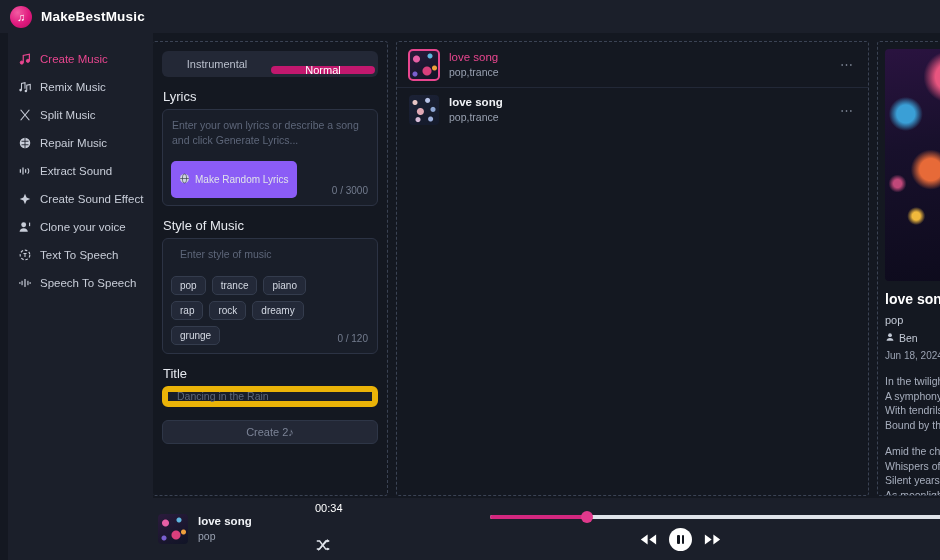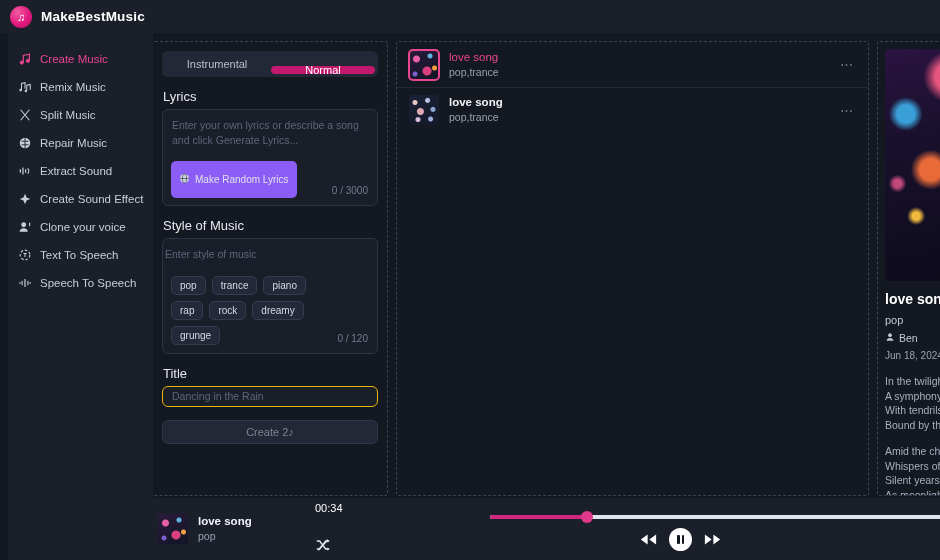--- a/index.html
+++ b/index.html
@@ -65,30 +65,30 @@
   }
   .ph { font-size:10.5px; color:#5d6679; line-height:15px; }
   .rand-btn {
     position:absolute; left:8px; bottom:7px; display:flex; align-items:center; gap:5px;
     background:#8b5cf6; border-radius:5px; padding:12px 8px; font-size:10px; color:#dfe3ea; cursor:pointer;
   }
   .counter { position:absolute; right:9px; bottom:9px; font-size:10px; color:#737c8e; }
 
   .style-box {
     position:relative; background:#191e29; border:1px solid #2c3344; border-radius:6px;
-    height:116px; padding:8px 2px;
+    height:116px; padding:8px 17px;
   }
   .tags { position:absolute; left:8px; bottom:8px; width:160px; display:flex; flex-wrap:wrap; gap:6px; }
   .tag {
     background:#232938; border:1px solid #343c4d; border-radius:5px;
     padding:3px 8px; font-size:10px; color:#d4d9e3; cursor:pointer;
   }
 
   .title-input {
-    background:#191e29; border:1px solid #eab308; border-radius:6px;
+    background:#191e29; border:6px solid #eab308; border-radius:6px;
     height:21px; display:flex; align-items:center; padding:0 9px;
   }
   .create-btn {
     margin-top:13px; height:24px; background:#232836; border:1px solid #2e3647; border-radius:6px;
     display:flex; align-items:center; justify-content:center;
     font-size:11px; color:#7b8396; cursor:pointer; gap:3px;
   }
 
   
   .song-row {

